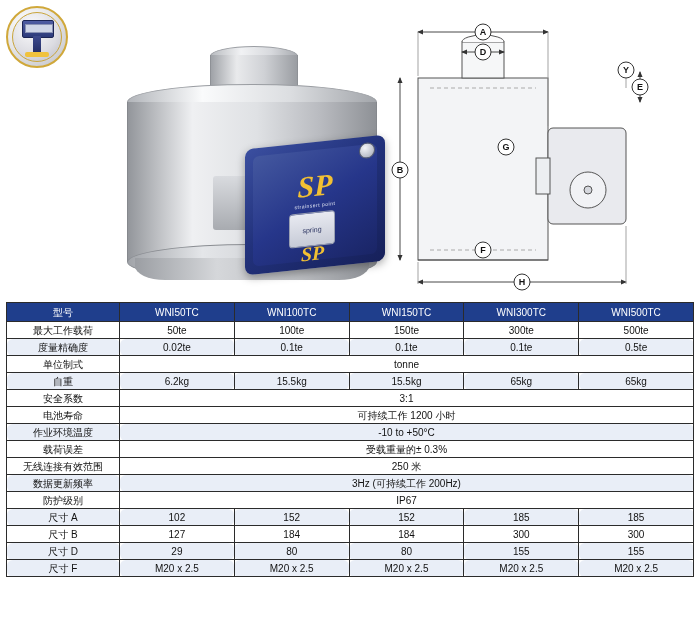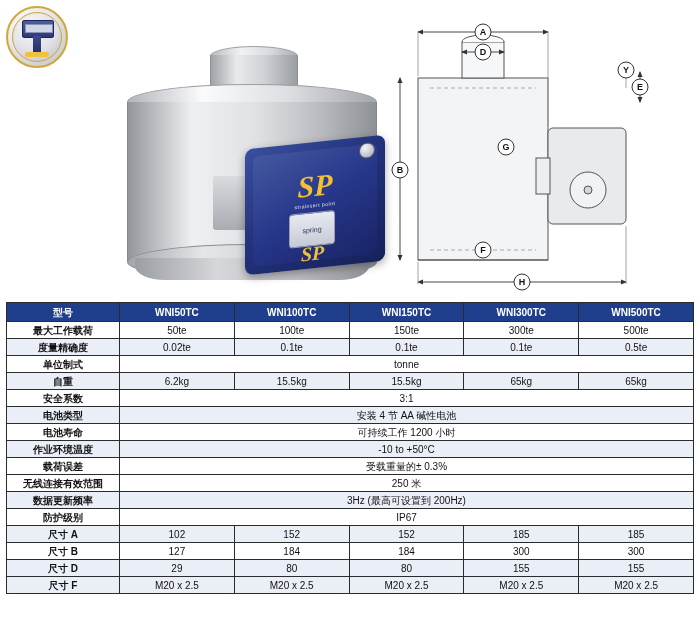--- a/index.html
+++ b/index.html
@@ -263,31 +263,31 @@
     text-align: center;
     height: 16px;
     line-height: 15px;
     padding: 0 2px;
     overflow: hidden;
     white-space: nowrap;
   }
   table.spec thead th {
     background: #1f3e8c;
     color: #ffffff;
-    font-weight: bold;
+    font-weight: normal;
     height: 18px;
     line-height: 17px;
   }
   td.rowlabel {
     text-align: left;
     padding-left: 5px;
     background: #ffffff;
-    font-weight: bold;
-  }
-  tr.alt td { background: #e9eef7; }
+    font-weight: normal;
+  }
+  tr.alt td { background: #e9eef7; border-radius: 6px; }
   tr.alt td.rowlabel { background: #e9eef7; }
   .col0 { width: 108px; }
 </style>
 </head>
 <body>
 
 <div class="page">
 
   <div class="illus">
 
@@ -431,43 +431,39 @@
             <td>6.2kg</td>
             <td>15.5kg</td>
             <td>15.5kg</td>
             <td>65kg</td>
             <td>65kg</td>
           </tr>
           <tr>
             <td class="rowlabel col0">安全系数</td>
             <td colspan="5">3:1</td>
           </tr>
-          <tr class="alt">
-            <td class="rowlabel col0">电池类型</td>
-            <td colspan="5">安装 4 节 AA 碱性电池</td>
-          </tr>
           <tr>
             <td class="rowlabel col0">电池寿命</td>
             <td colspan="5">可持续工作 1200 小时</td>
           </tr>
           <tr class="alt">
             <td class="rowlabel col0">作业环境温度</td>
             <td colspan="5">-10 to +50°C</td>
           </tr>
           <tr>
             <td class="rowlabel col0">载荷误差</td>
             <td colspan="5">受载重量的± 0.3%</td>
           </tr>
           <tr>
             <td class="rowlabel col0">无线连接有效范围</td>
             <td colspan="5">250 米</td>
           </tr>
           <tr class="alt">
             <td class="rowlabel col0">数据更新频率</td>
-            <td colspan="5">3Hz (最高可设置到 200Hz)</td>
+            <td colspan="5">3Hz (可持续工作 200Hz)</td>
           </tr>
           <tr>
             <td class="rowlabel col0">防护级别</td>
             <td colspan="5">IP67</td>
           </tr>
           <tr class="alt">
             <td class="rowlabel col0">尺寸 A</td>
             <td>102</td>
             <td>152</td>
             <td>152</td>

